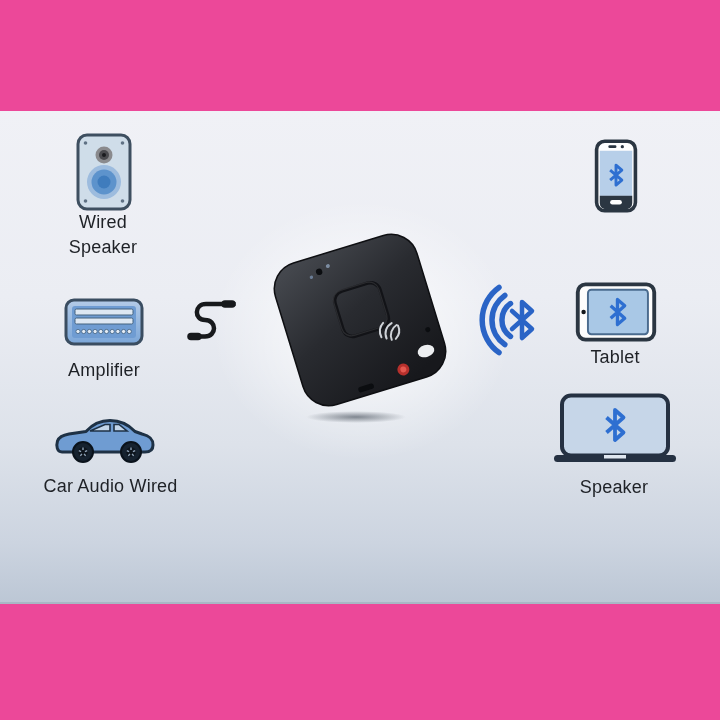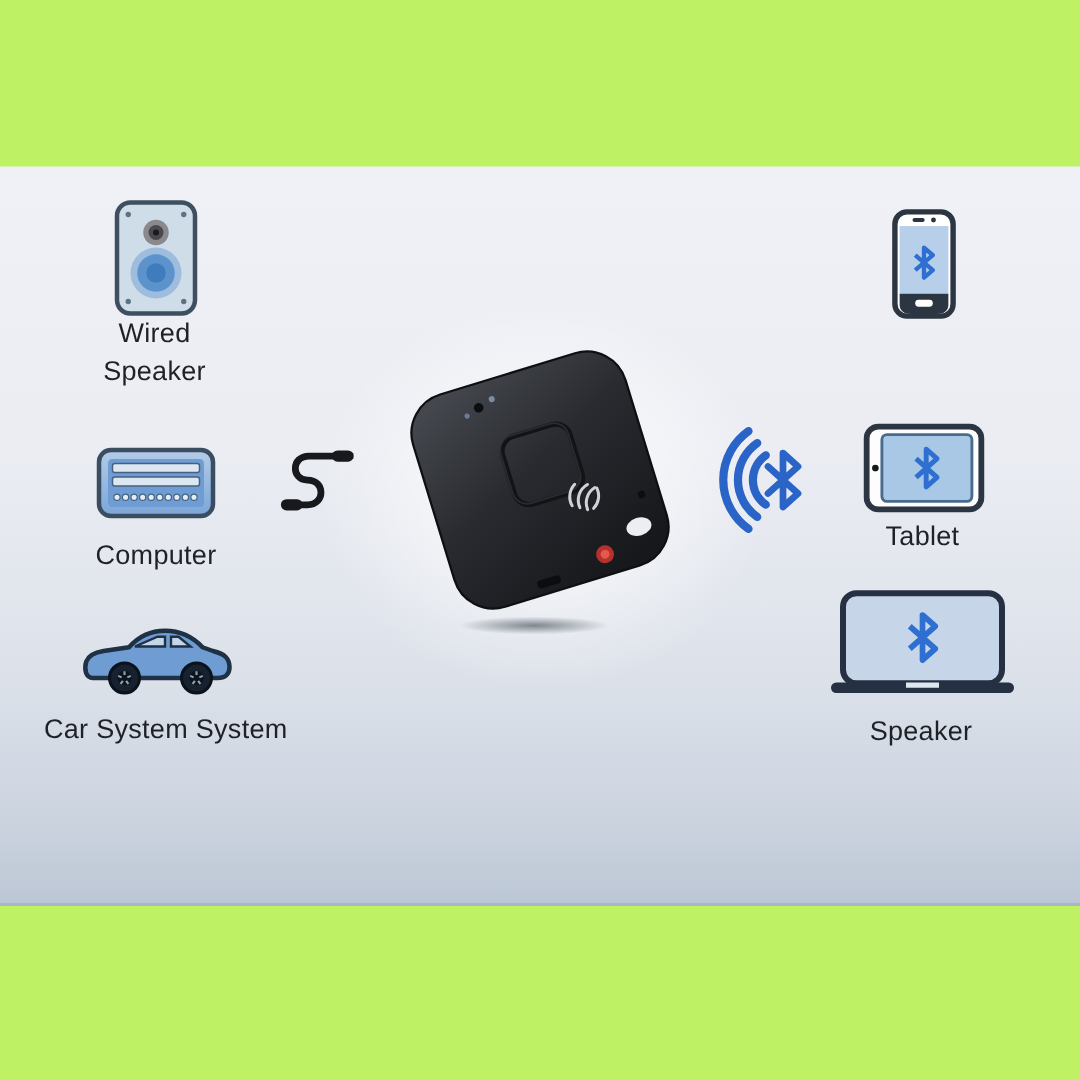--- a/index.html
+++ b/index.html
@@ -1,16 +1,16 @@
 <!DOCTYPE html>
 <html><head>
 <meta charset="utf-8">
 <style>
   html,body{margin:0;padding:0;background:#ffffff;}
-  .canvas{position:relative;width:720px;height:720px;background:#bef264;overflow:hidden;
+  .canvas{position:relative;width:720px;height:720px;background:#ec4899;overflow:hidden;
           font-family:"Liberation Sans",sans-serif;}
   .panel{position:absolute;left:0;top:111px;width:720px;height:491px;
          background:linear-gradient(180deg,#f0f1f6 0%,#ebedf3 38%,#dde2ea 68%,#ccd4e0 88%,#bcc7d5 100%);
          border-bottom:2px solid #a9b6c5;}
   .abs{position:absolute;}
   .label{position:absolute;color:#1e2126;font-size:18px;line-height:25px;
          text-align:center;font-weight:400;letter-spacing:0.2px;}
   .glow{position:absolute;left:212px;top:200px;width:300px;height:260px;border-radius:50%;
         background:radial-gradient(closest-side,rgba(255,255,255,0.9),rgba(255,255,255,0));}
   .shadow{position:absolute;left:306px;top:411px;width:100px;height:12px;border-radius:50%;
@@ -61,21 +61,21 @@
         <circle cx="31.1" cy="33.5" r="2.1"></circle>
           <circle cx="36.8" cy="33.5" r="2.1"></circle>
           <circle cx="42.5" cy="33.5" r="2.1"></circle>
         <circle cx="48.2" cy="33.5" r="2.1"></circle>
           <circle cx="53.9" cy="33.5" r="2.1"></circle>
           <circle cx="59.6" cy="33.5" r="2.1"></circle>
         <circle cx="65.3" cy="33.5" r="2.1"></circle>
       </g>
     </svg>
   </div>
-  <div class="label" style="left:44px;top:358px;width:120px;">Computer</div>
+  <div class="label" style="left:44px;top:358px;width:120px;">Amplifier</div>
 
   <div class="abs" style="left:53px;top:410px;">
     <svg width="104" height="60" viewBox="0 0 104 60">
       <path d="M9,42 C4,42 3,36 4.5,31 C6,27 10,25 16,24 L33,21.5 C41,12.5 49,10.5 57,10.5 C67,10.5 75,14 82,21.5 L89,24 C97,26 100,29 100,35 C100,39.5 97,42 92,42 Z" fill="#6f9cd2" stroke="#1e3145" stroke-width="3" stroke-linejoin="round"></path>
       <path d="M37,21 L52,14.5 L57,14.5 L57,21 Z" fill="#c3d6ea" stroke="#1e3145" stroke-width="1.6"></path>
       <path d="M61,14.5 L66,14.5 L74,21 L61,21 Z" fill="#c3d6ea" stroke="#1e3145" stroke-width="1.6"></path>
       <g>
         <circle cx="30" cy="42" r="10" fill="#16222f" stroke="#0a121b" stroke-width="2"></circle>
         <circle cx="30" cy="42" r="4.8" fill="#0d141c"></circle>
         <g stroke="#8fa3b8" stroke-width="1.4">
@@ -92,21 +92,21 @@
         <g stroke="#8fa3b8" stroke-width="1.4">
           <line x1="78" y1="37.5" x2="78" y2="40"></line>
             <line x1="82.2" y1="40.6" x2="79.9" y2="41.6"></line>
           <line x1="80.6" y1="45.9" x2="79.1" y2="43.9"></line>
             <line x1="75.4" y1="45.9" x2="76.9" y2="43.9"></line>
           <line x1="73.8" y1="40.6" x2="76.1" y2="41.6"></line>
         </g>
       </g>
     </svg>
   </div>
-  <div class="label" style="left:13px;top:474px;width:195px;">Car System System</div>
+  <div class="label" style="left:13px;top:474px;width:195px;">Car Audio Wired</div>
 
   <div class="abs" style="left:187px;top:296px;">
     <svg width="50" height="48" viewBox="0 0 50 48">
       <path d="M10,40.5 L18,40.5 C30,40.5 30,24 18,24 C7,24 7,8 19,8 L38,8" fill="none" stroke="#17191c" stroke-width="4.5" stroke-linecap="round"></path>
       <line x1="4" y1="40.5" x2="11" y2="40.5" stroke="#17191c" stroke-width="7.5" stroke-linecap="round"></line>
       <line x1="1.5" y1="40.5" x2="4" y2="40.5" stroke="#17191c" stroke-width="4"></line>
       <line x1="38" y1="8" x2="45" y2="8" stroke="#17191c" stroke-width="7.5" stroke-linecap="round"></line>
       <line x1="45" y1="8" x2="48.5" y2="8" stroke="#17191c" stroke-width="4"></line>
     </svg>
   </div>

